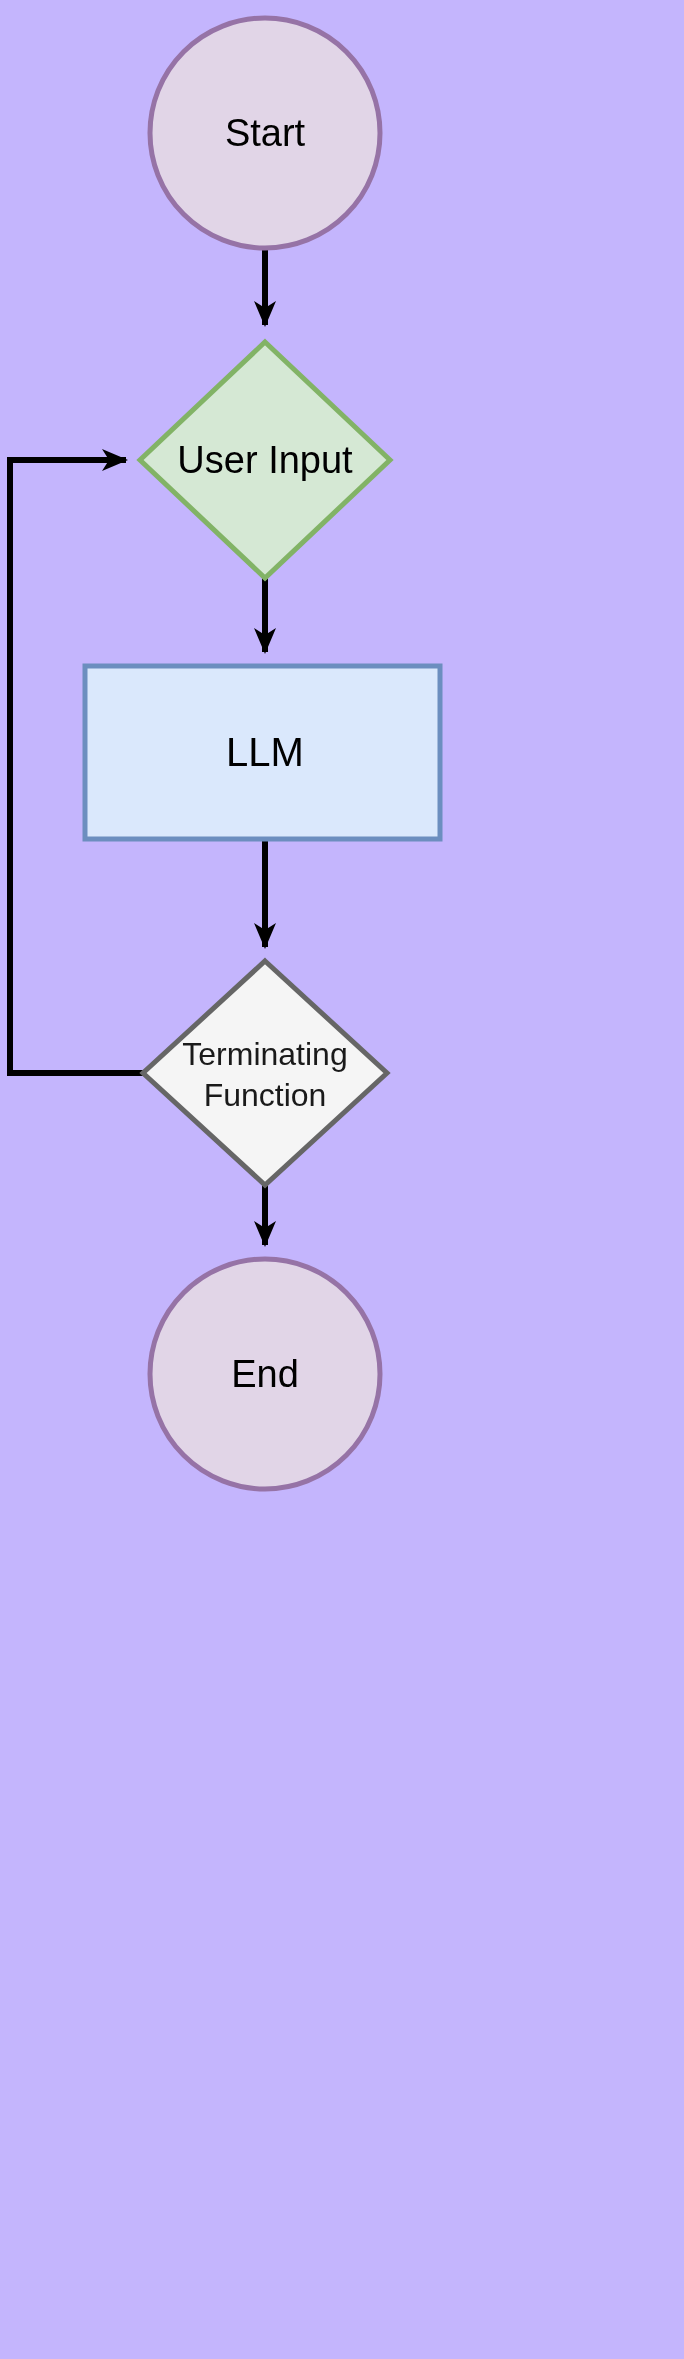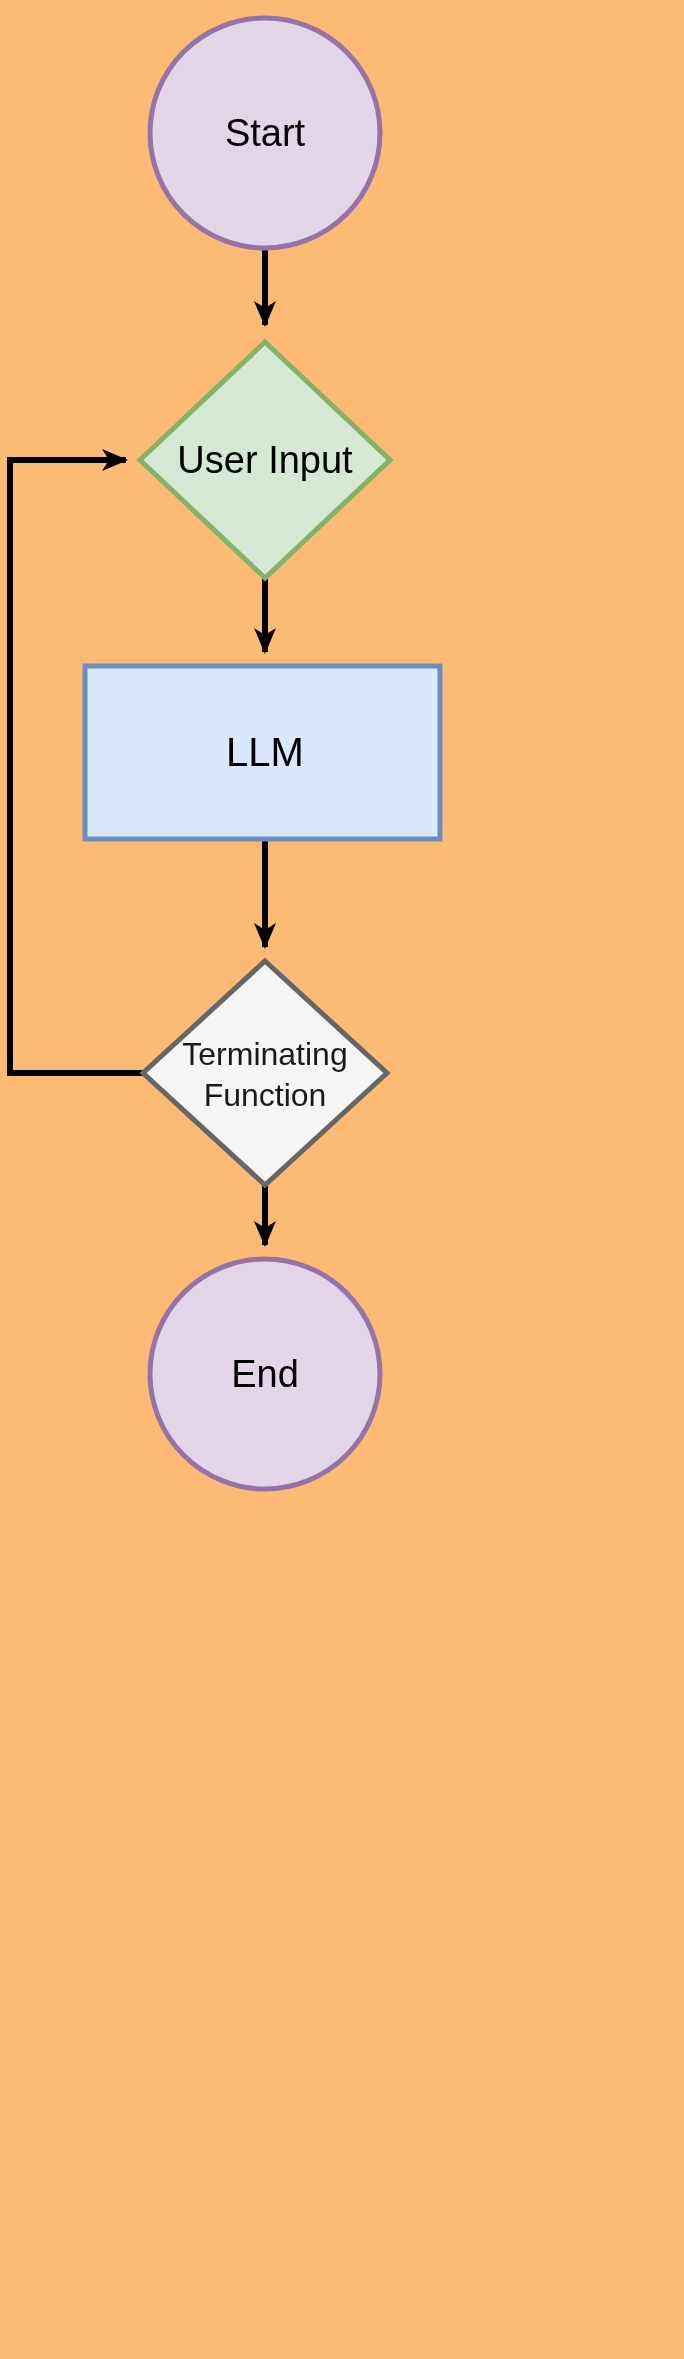--- a/index.html
+++ b/index.html
@@ -10,21 +10,21 @@
   body {
     width: 684px;
     height: 2359px;
     font-family: "Liberation Sans", sans-serif;
     overflow: hidden;
   }
   #flowchart-canvas {
     position: relative;
     width: 684px;
     height: 2359px;
-    background: #fdba74;
+    background: #c4b5fd;
   }
   #flow-svg {
     position: absolute;
     top: 0;
     left: 0;
     width: 684px;
     height: 2359px;
     display: block;
   }
   .node-label {

